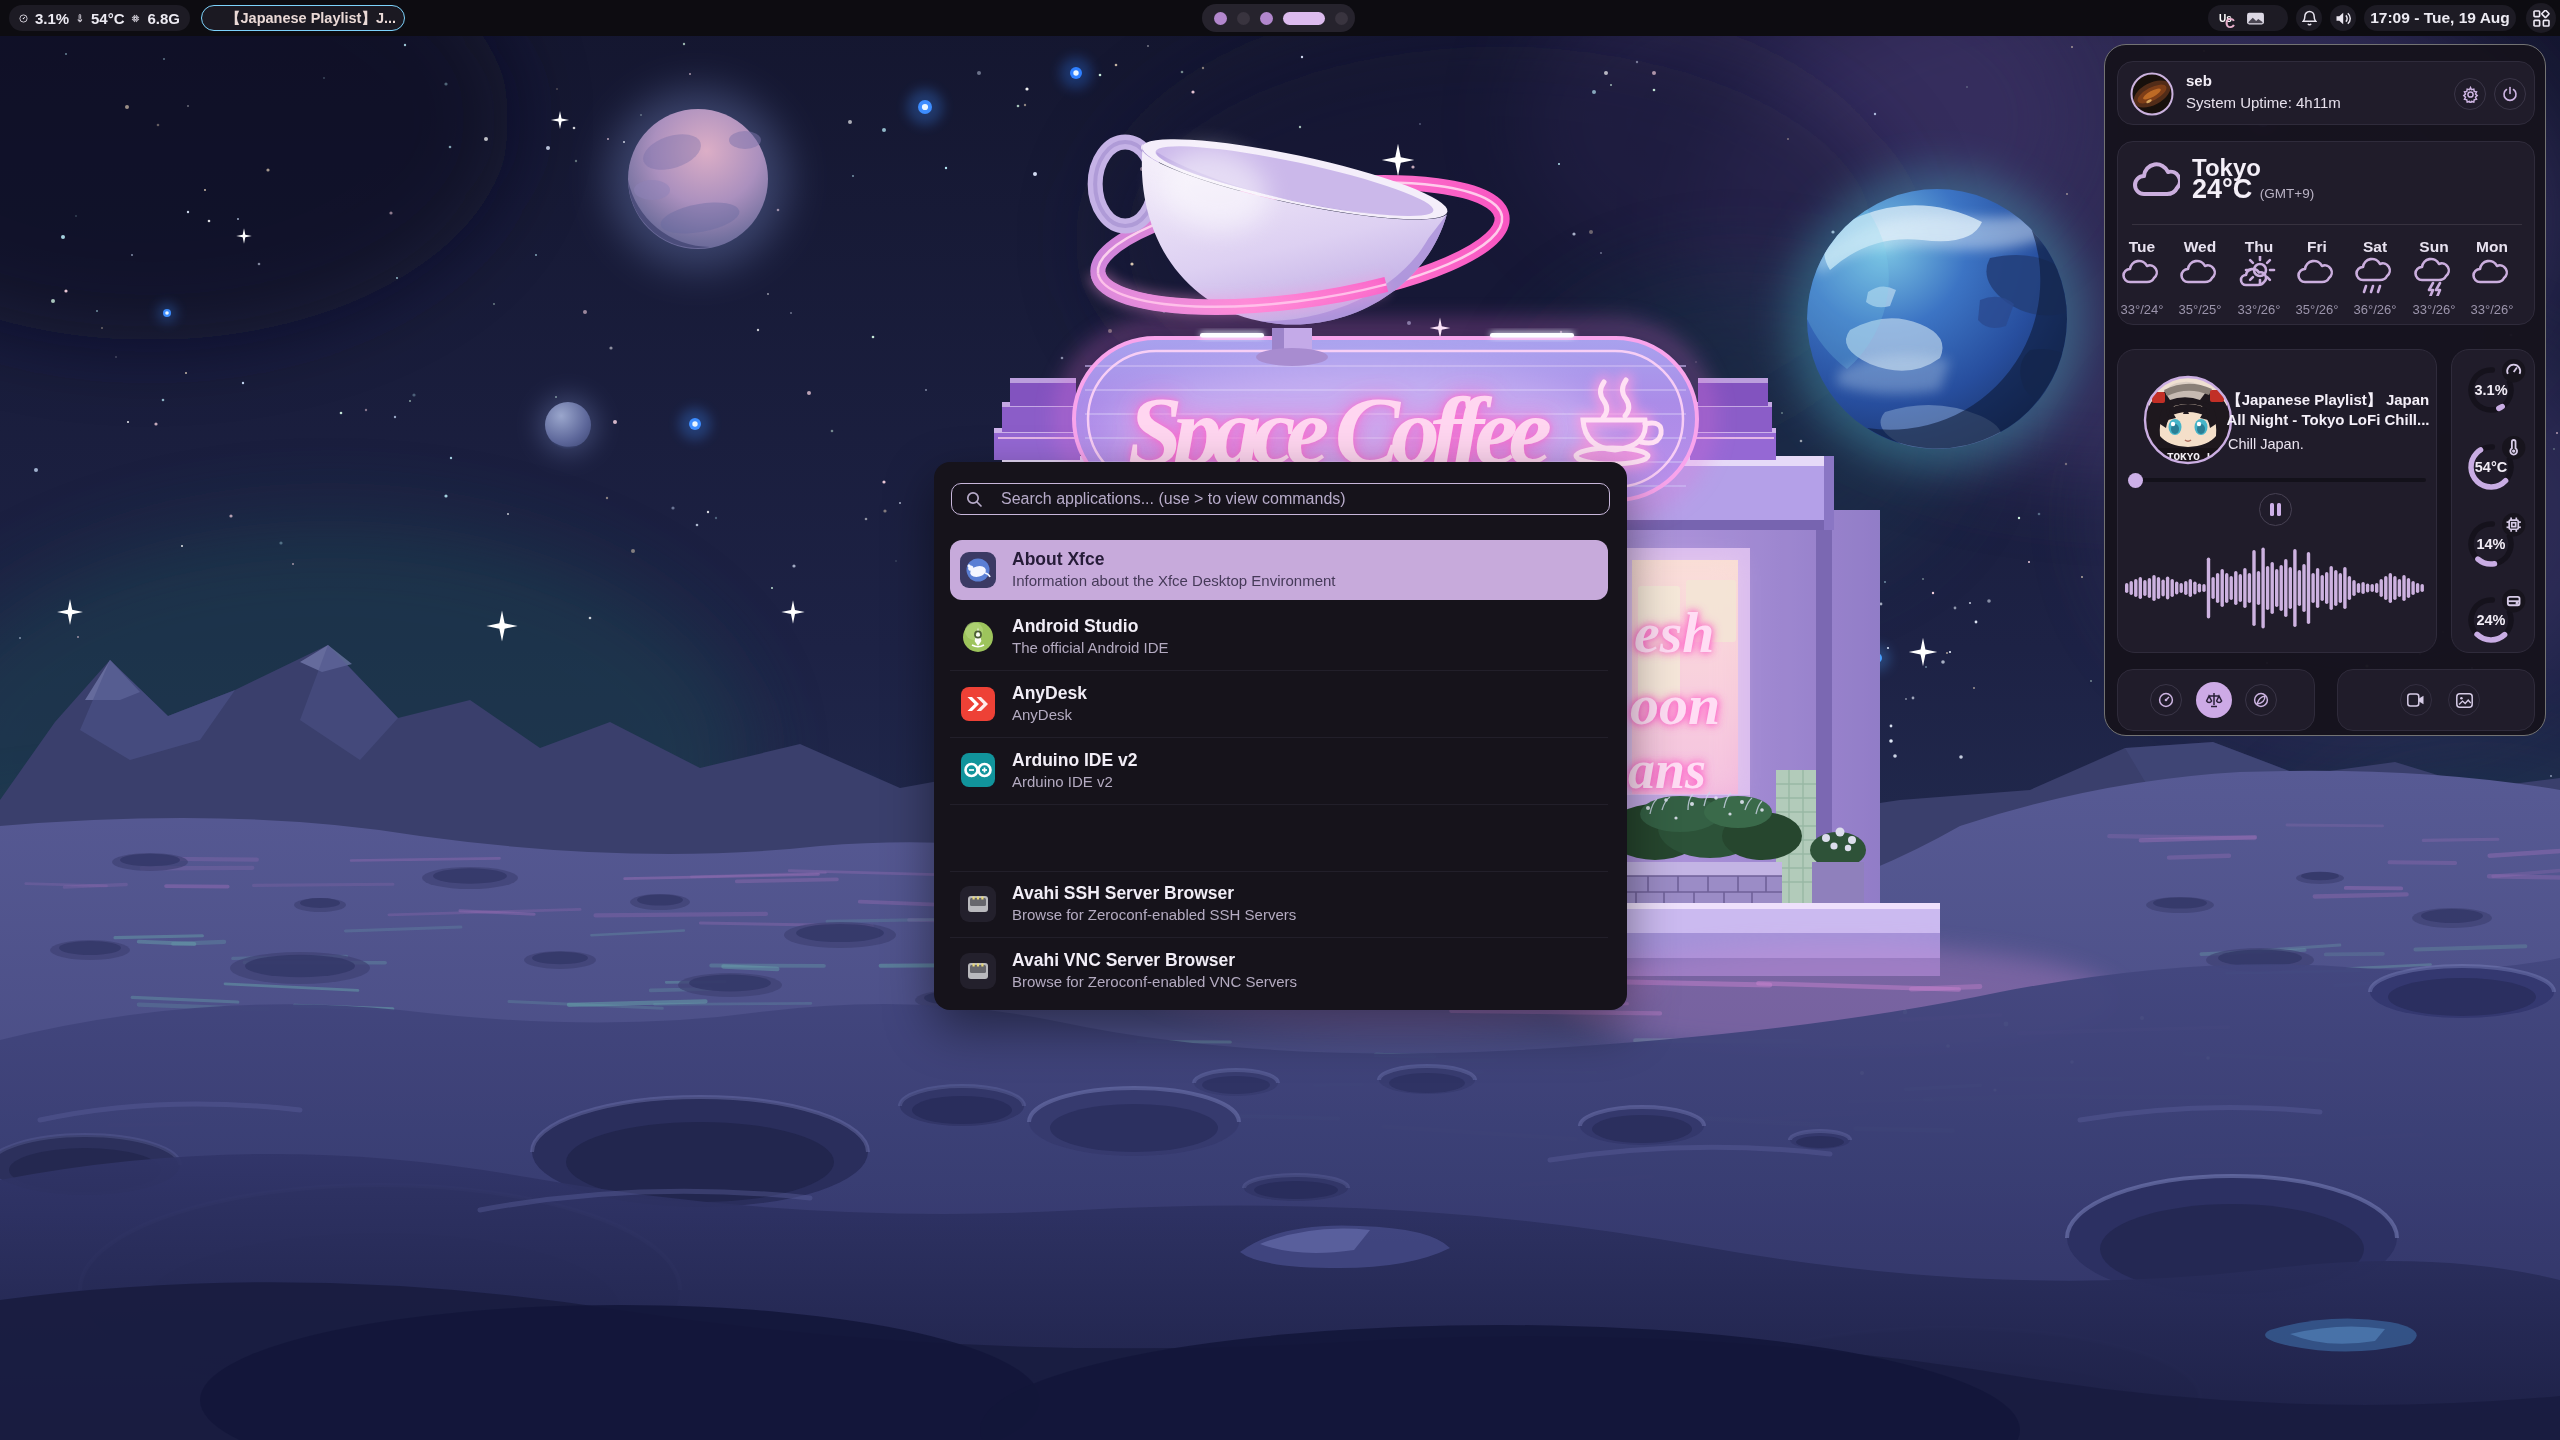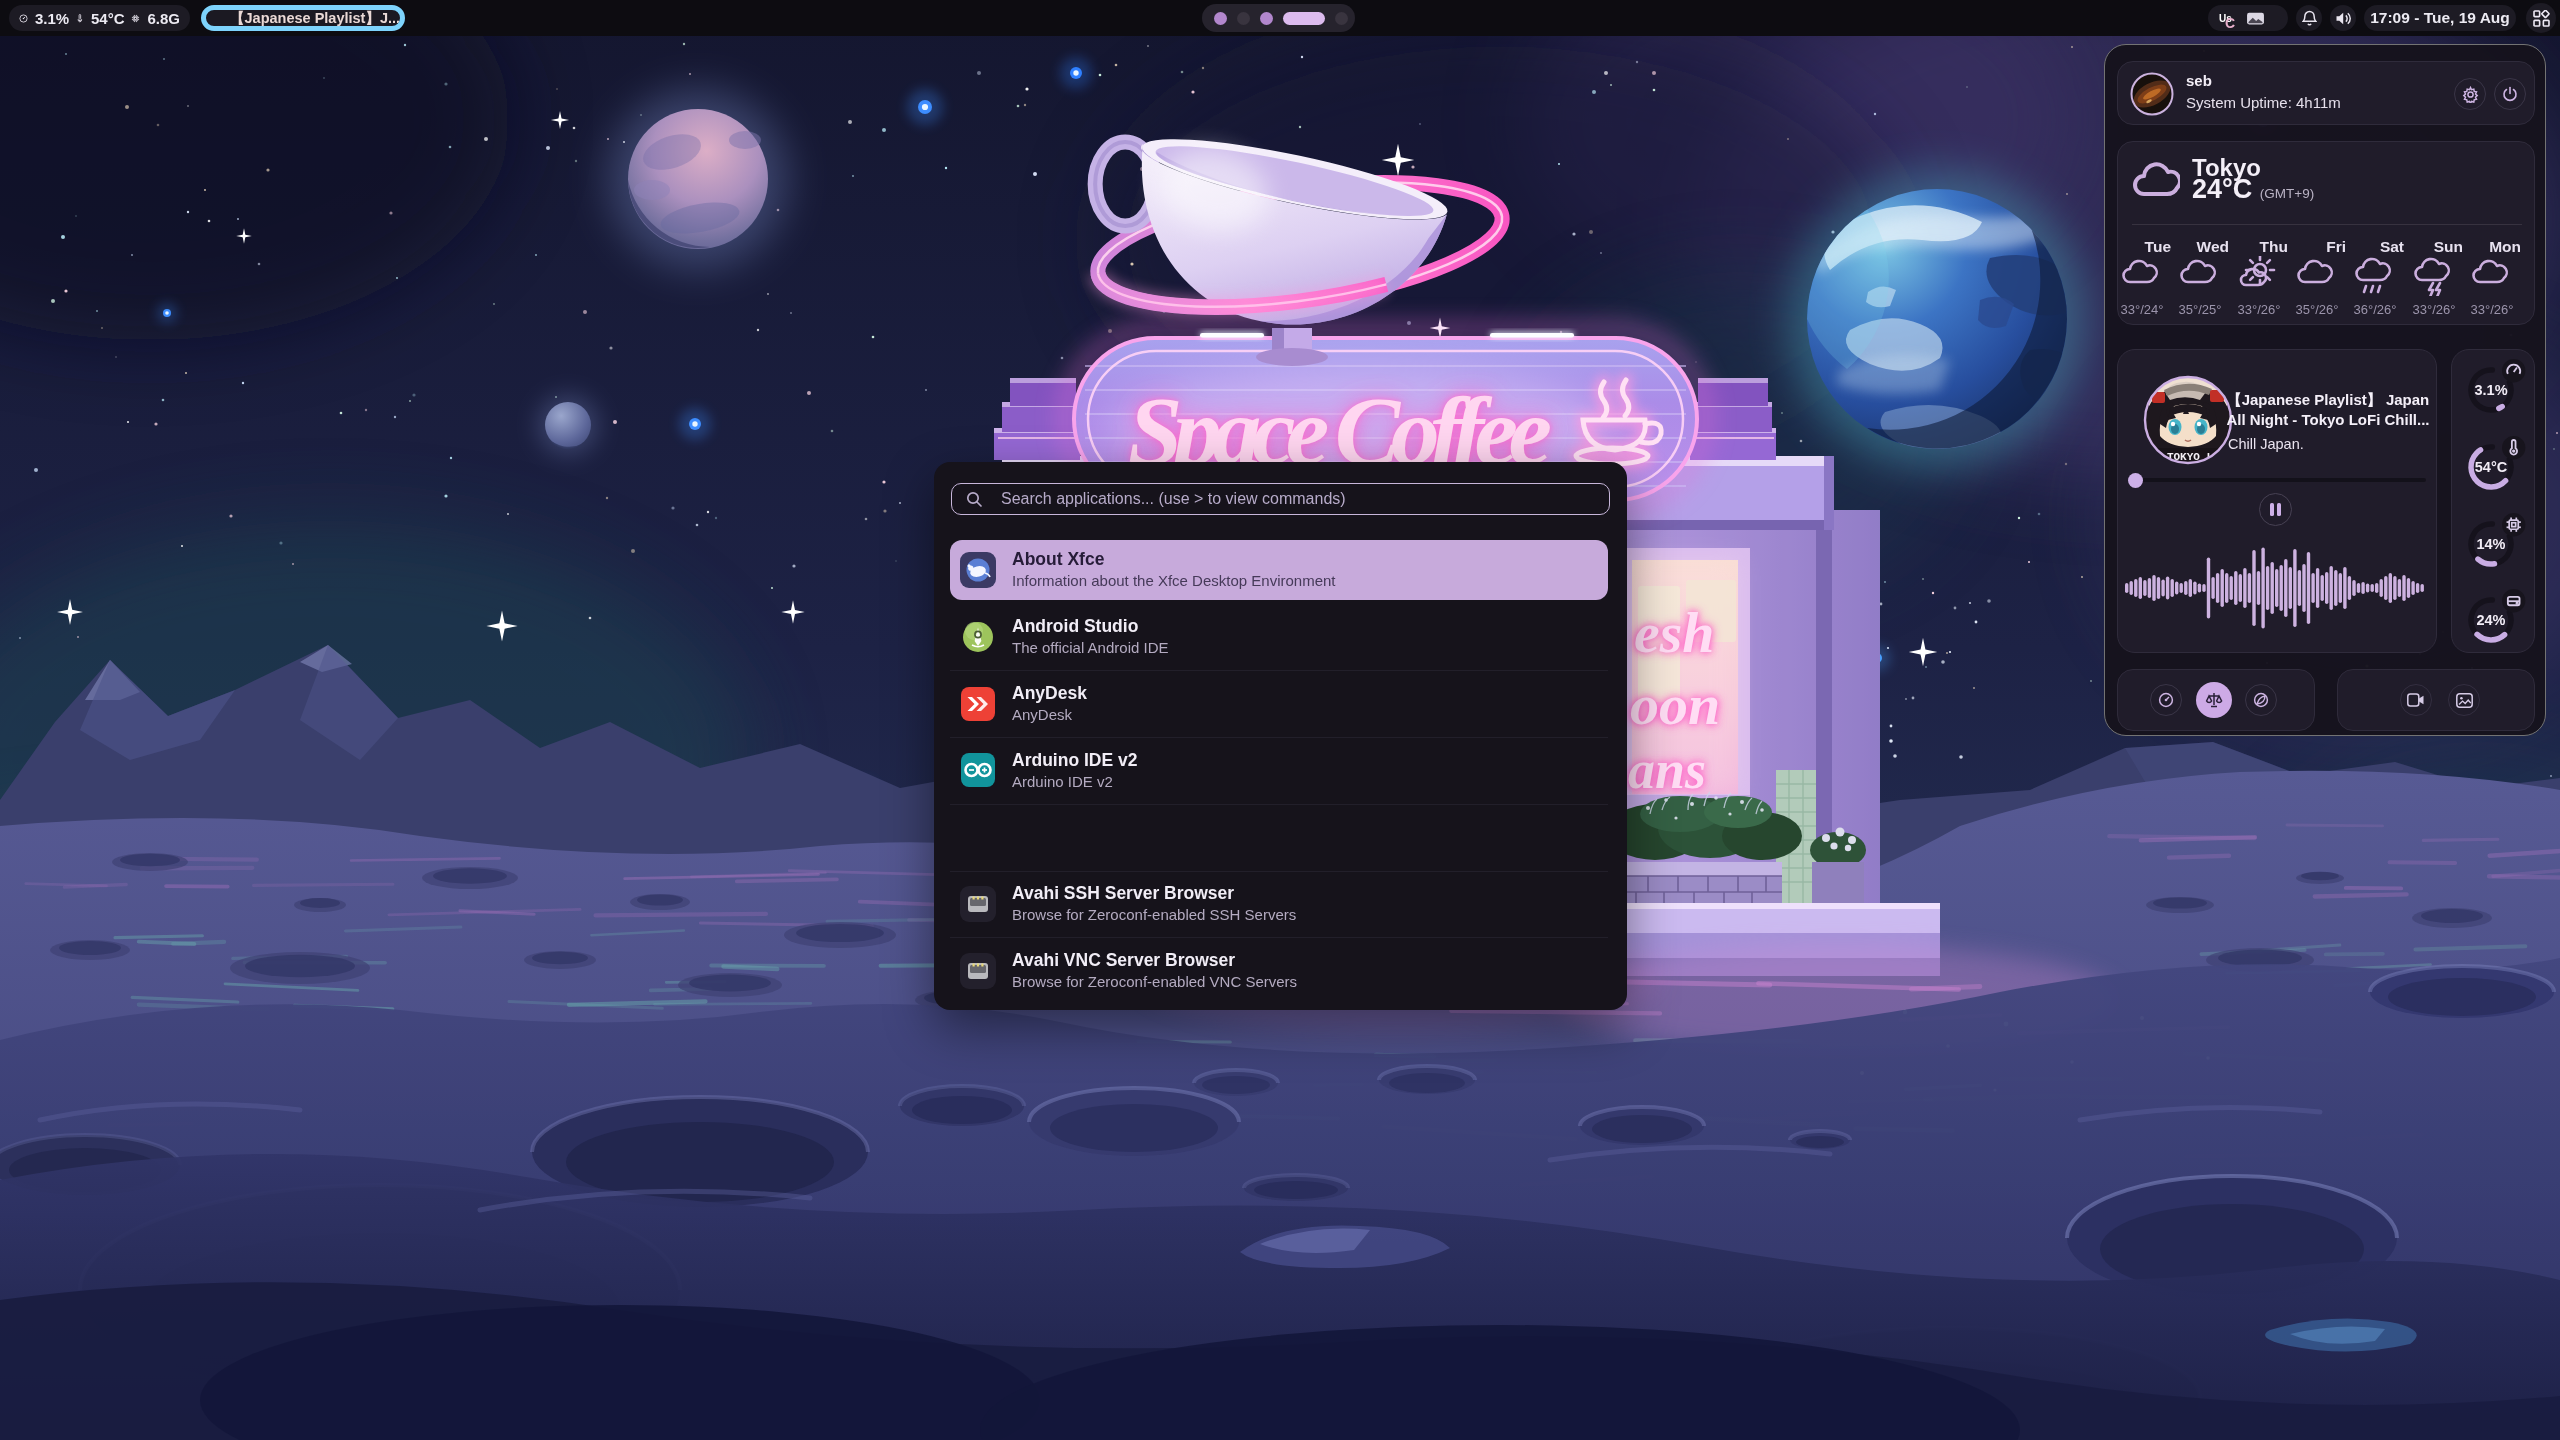--- a/index.html
+++ b/index.html
@@ -33,21 +33,21 @@
 .card { position:absolute; background:#201c2a; border:1px solid #2f2b3b; border-radius:16px; }
 #usercard { left:12px; top:16px; width:418px; height:64px; }
 #wcard { left:12px; top:96px; width:418px; height:184px; }
 #mcard { left:12px; top:304px; width:320px; height:304px; border-radius:18px; }
 #gcard { left:346px; top:304px; width:84px; height:304px; border-radius:18px; }
 #bl { left:12px; top:624px; width:198px; height:62px; }
 #br { left:232px; top:624px; width:198px; height:62px; }
 .uname { position:absolute; left:68px; top:10px; font-size:15px; font-weight:700; color:#f2edf6; }
 .uup { position:absolute; left:68px; top:32px; font-size:15px; color:#e6e0ec; }
 .ubtn { position:absolute; top:16px; width:32px; height:32px; border:1px solid #3a3547; border-radius:50%; display:flex; align-items:center; justify-content:center; }
-.wname { font-size:15.5px; font-weight:700; color:#e8e2f0; text-align:right; }
+.wname { font-size:15.5px; font-weight:700; color:#e8e2f0; text-align:center; }
 .wtemp { font-size:13px; color:#9b94ab; text-align:center; margin-top:2px; }
 .wday { position:absolute; top:96px; width:58px; }
 </style></head>
 <body>
 <svg id="wall" width="2560" height="1440" viewBox="0 0 2560 1440" xmlns="http://www.w3.org/2000/svg">
 <defs>
 <linearGradient id="sky" x1="0" y1="0" x2="0" y2="1">
  <stop offset="0" stop-color="#14162f"></stop>
         <stop offset="0.45" stop-color="#1d2245"></stop>
  <stop offset="0.75" stop-color="#253055"></stop>
@@ -1006,21 +1006,21 @@
           <line x1="6" y1="12" x2="6" y2="14.4"></line>
           <line x1="10" y1="12" x2="10" y2="14.4"></line>
           <line x1="1.6" y1="6" x2="4" y2="6"></line>
           <line x1="1.6" y1="10" x2="4" y2="10"></line>
           <line x1="12" y1="6" x2="14.4" y2="6"></line>
           <line x1="12" y1="10" x2="14.4" y2="10"></line>
         </g>
       </svg>
     <span>6.8G</span>
   </div>
-  <div class="pill" style="left:201px; width:204px; padding:0 13px; gap:11px; border:5px solid #7dd3fc; background:#1b1922; font-weight:600; color:#ead9d6; overflow:hidden;">
+  <div class="pill" style="left:201px; width:204px; padding:0 13px; gap:11px; border:1px solid #7dd3fc; background:#1b1922; font-weight:600; color:#ead9d6; overflow:hidden;">
     <svg width="10" height="13" viewBox="0 0 11 13">
         <rect x="0" y="0" width="4" height="13" rx="2" fill="#e4def0"></rect>
         <rect x="7" y="0" width="4" height="13" rx="2" fill="#e4def0"></rect>
       </svg>
     <span style="font-size:14.5px;">【Japanese Playlist】J...</span>
   </div>
   <div class="wsbox">
     <div class="dot on"></div>
       <div class="dot"></div>
       <div class="dot on"></div>

